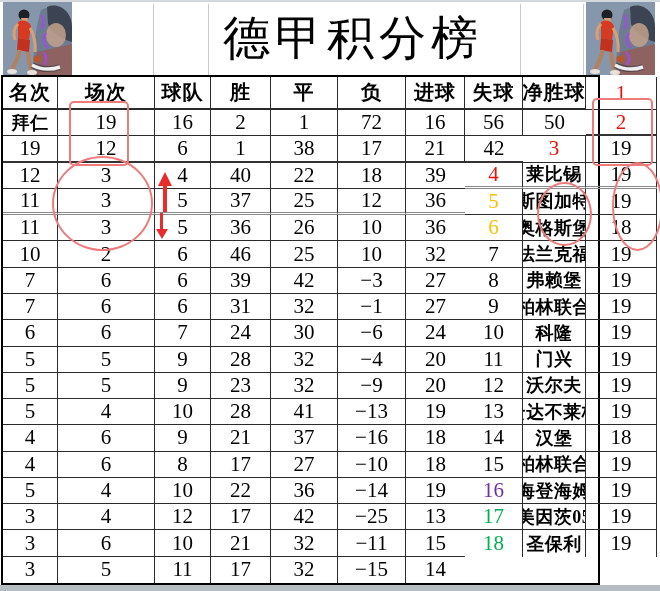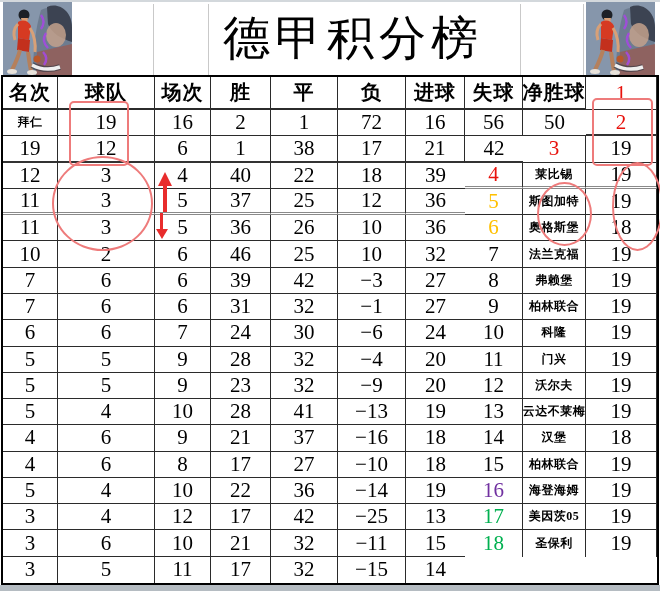--- a/index.html
+++ b/index.html
@@ -15,36 +15,36 @@
   .tline{position:absolute;top:2px;height:73px;width:1px;background:#c9c9c9;}
   .page-title{
     position:absolute;left:0;top:6px;width:100%;box-sizing:border-box;padding-left:46px;
     text-align:center;font-size:47px;letter-spacing:5px;color:#000;line-height:64px;white-space:nowrap;
   }
   
   .art{position:absolute;top:2px;width:69px;height:73px;}
   .art-left{left:3px;} .art-right{left:586px;}
   
   .grid{
-    position:absolute;left:1px;top:75px;width:658px;height:510px;box-sizing:border-box;
+    position:absolute;left:1px;top:75px;width:599px;height:510px;box-sizing:border-box;
     border:2px solid #000;background:#fff;display:grid;
     grid-template-columns:55px 97px 56px 60px 67px 68px 59px 58px 63px 71px;
     grid-template-rows:33px repeat(18,1fr);
   }
   .c{
     border-right:1px solid #2b2b2b;border-bottom:1px solid #2b2b2b;
     display:flex;align-items:center;justify-content:center;
     font-size:21px;overflow:hidden;white-space:nowrap;
   }
   .c.lc{border-right:none;}
   .c.lr{border-bottom:none;}
   .c.hd{font-weight:bold;font-size:20px;border-bottom-width:2px;letter-spacing:1px;}
   .c.sep2{border-bottom:2px solid #333;}
   .c.sep4{border-bottom:3px double #8a8a8a;}
-  .c.team{font-size:12px;font-weight:bold;letter-spacing:0.5px;}
+  .c.team{font-size:18px;font-weight:bold;letter-spacing:0.5px;}
   
   .anno{position:absolute;pointer-events:none;z-index:5;border:2px solid #ee7b7b;background:transparent;}
   .anno.rect{border-radius:5px;}
   .anno.ell{border-radius:50%;}
   #anno-rect-teams{left:69px;top:101px;width:56px;height:61px;}
   #anno-rect-points{left:592px;top:98px;width:57px;height:64px;}
   #anno-ell-teams{left:52px;top:156px;width:97px;height:91px;}
   #anno-ell-gd{left:537px;top:182px;width:51px;height:60px;}
   #anno-ell-points{left:612px;top:162px;width:47px;height:85px;}
   .arrow{position:absolute;pointer-events:none;z-index:6;}
@@ -97,22 +97,22 @@
 
 <svg class="art art-left">
     <use href="#sd-art"></use>
   </svg>
 <svg class="art art-right">
     <use href="#sd-art"></use>
   </svg>
 
 <div class="grid" id="grid">
     <div class="c hd">名次</div>
+    <div class="c hd">场次</div>
     <div class="c hd">球队</div>
-    <div class="c hd">场次</div>
     <div class="c hd">胜</div>
     <div class="c hd">平</div>
     <div class="c hd">负</div>
     <div class="c hd">进球</div>
     <div class="c hd">失球</div>
     <div class="c hd">净胜球</div>
     <div class="c" style="color: rgb(232, 18, 12);">1</div>
     <div class="c team">拜仁</div>
     <div class="c">19</div>
     <div class="c">16</div>

